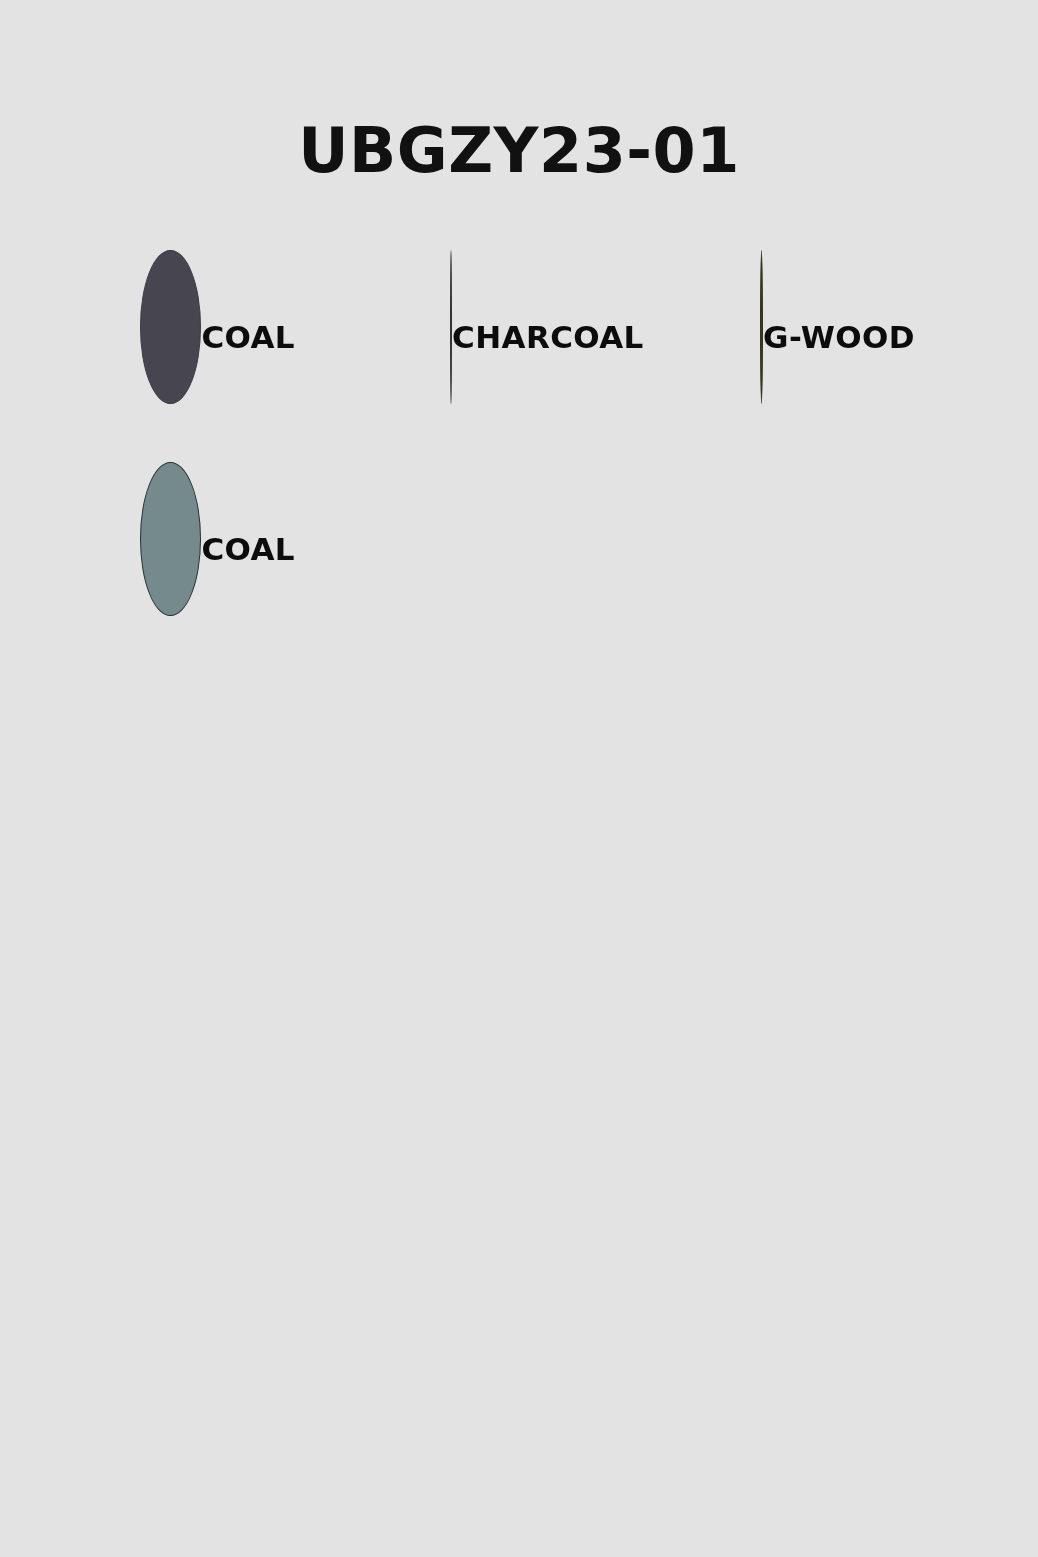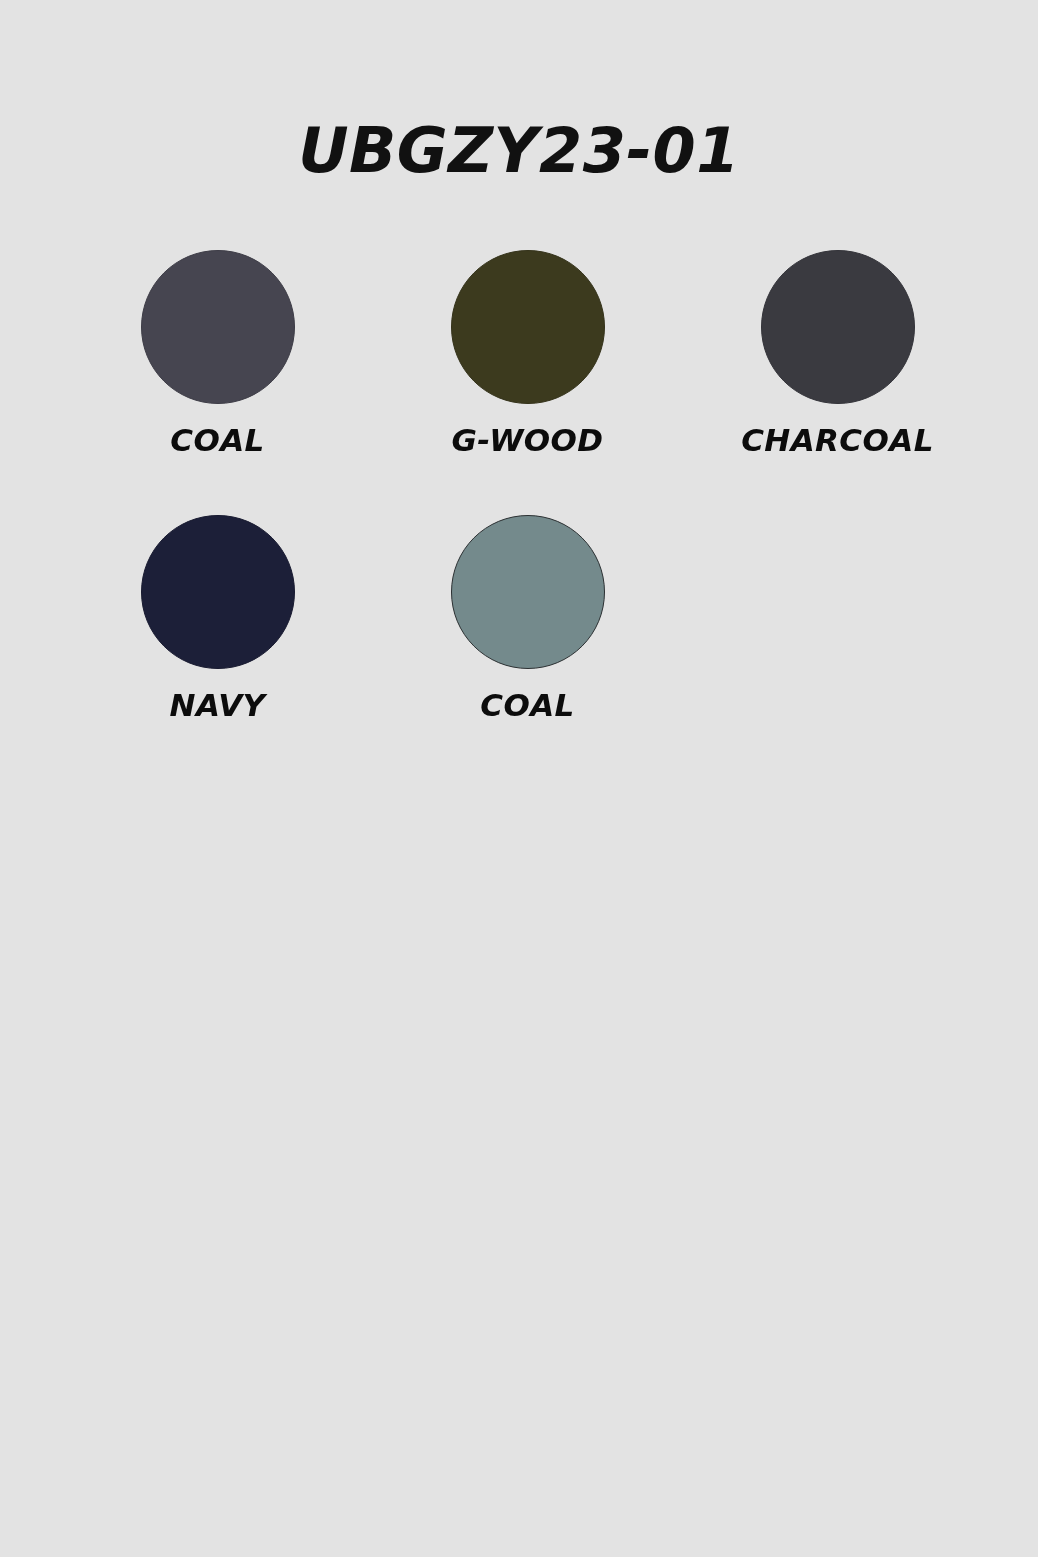--- a/index.html
+++ b/index.html
@@ -14,21 +14,20 @@
     font-family: "DejaVu Sans", "Liberation Sans", sans-serif;
     overflow: hidden;
     position: relative;
   }
 
   .sheet {
     position: relative;
     width: 1038px;
     height: 1557px;
     box-sizing: border-box;
-    font-style: italic;
   }
 
   .sheet-title {
     position: absolute;
     top: 118px;
     left: 0;
     width: 1038px;
     text-align: center;
     font-size: 62px;
     font-weight: 800;
@@ -49,21 +48,20 @@
     display: flex;
     flex-direction: row;
     align-items: flex-start;
     margin-bottom: 58px;
   }
 
   .swatch-cell {
     width: 155px;
     margin-right: 155px;
     display: flex;
-    flex-direction: column;
     align-items: center;
   }
   .swatch-cell:last-child {
     margin-right: 0;
   }
   .swatch-cell.is-empty {
     visibility: hidden;
   }
 
   .swatch-dot {
@@ -94,37 +92,33 @@
   <div class="swatch-grid">
 
     <div class="swatch-row">
 
       <div class="swatch-cell">
         <div class="swatch-dot" style="background: rgb(70, 69, 80); border: 1px solid rgb(61, 60, 70);"></div>
         <div class="swatch-label" style="color: rgb(12, 12, 12);">COAL</div>
       </div>
 
       <div class="swatch-cell">
-        <div class="swatch-dot" style="background: rgb(60, 58, 30); border: 1px solid rgb(52, 50, 26);"></div>
-        <div class="swatch-label" style="color: rgb(12, 12, 12);">G-WOOD</div>
+        <div class="swatch-dot" style="background: rgb(58, 58, 64); border: 1px solid rgb(51, 51, 57);"></div>
+        <div class="swatch-label" style="color: rgb(12, 12, 12);">CHARCOAL</div>
       </div>
 
       <div class="swatch-cell">
-        <div class="swatch-dot" style="background: rgb(58, 58, 64); border: 1px solid rgb(51, 51, 57);"></div>
-        <div class="swatch-label" style="color: rgb(12, 12, 12);">CHARCOAL</div>
+        <div class="swatch-dot" style="background: rgb(60, 58, 30); border: 1px solid rgb(52, 50, 26);"></div>
+        <div class="swatch-label" style="color: rgb(12, 12, 12);">G-WOOD</div>
       </div>
 
     </div>
 
     <div class="swatch-row">
 
-      <div class="swatch-cell">
-        <div class="swatch-dot" style="background: rgb(28, 31, 56); border: 1px solid rgb(24, 26, 48);"></div>
-        <div class="swatch-label" style="color: rgb(12, 12, 12);">NAVY</div>
-      </div>
 
       <div class="swatch-cell">
         <div class="swatch-dot" style="background: rgb(116, 138, 140); border: 1px solid rgb(43, 48, 50);"></div>
         <div class="swatch-label" style="color: rgb(12, 12, 12);">COAL</div>
       </div>
 
       <div class="swatch-cell is-empty">
         <div class="swatch-dot"></div>
         <div class="swatch-label"></div>
       </div>

